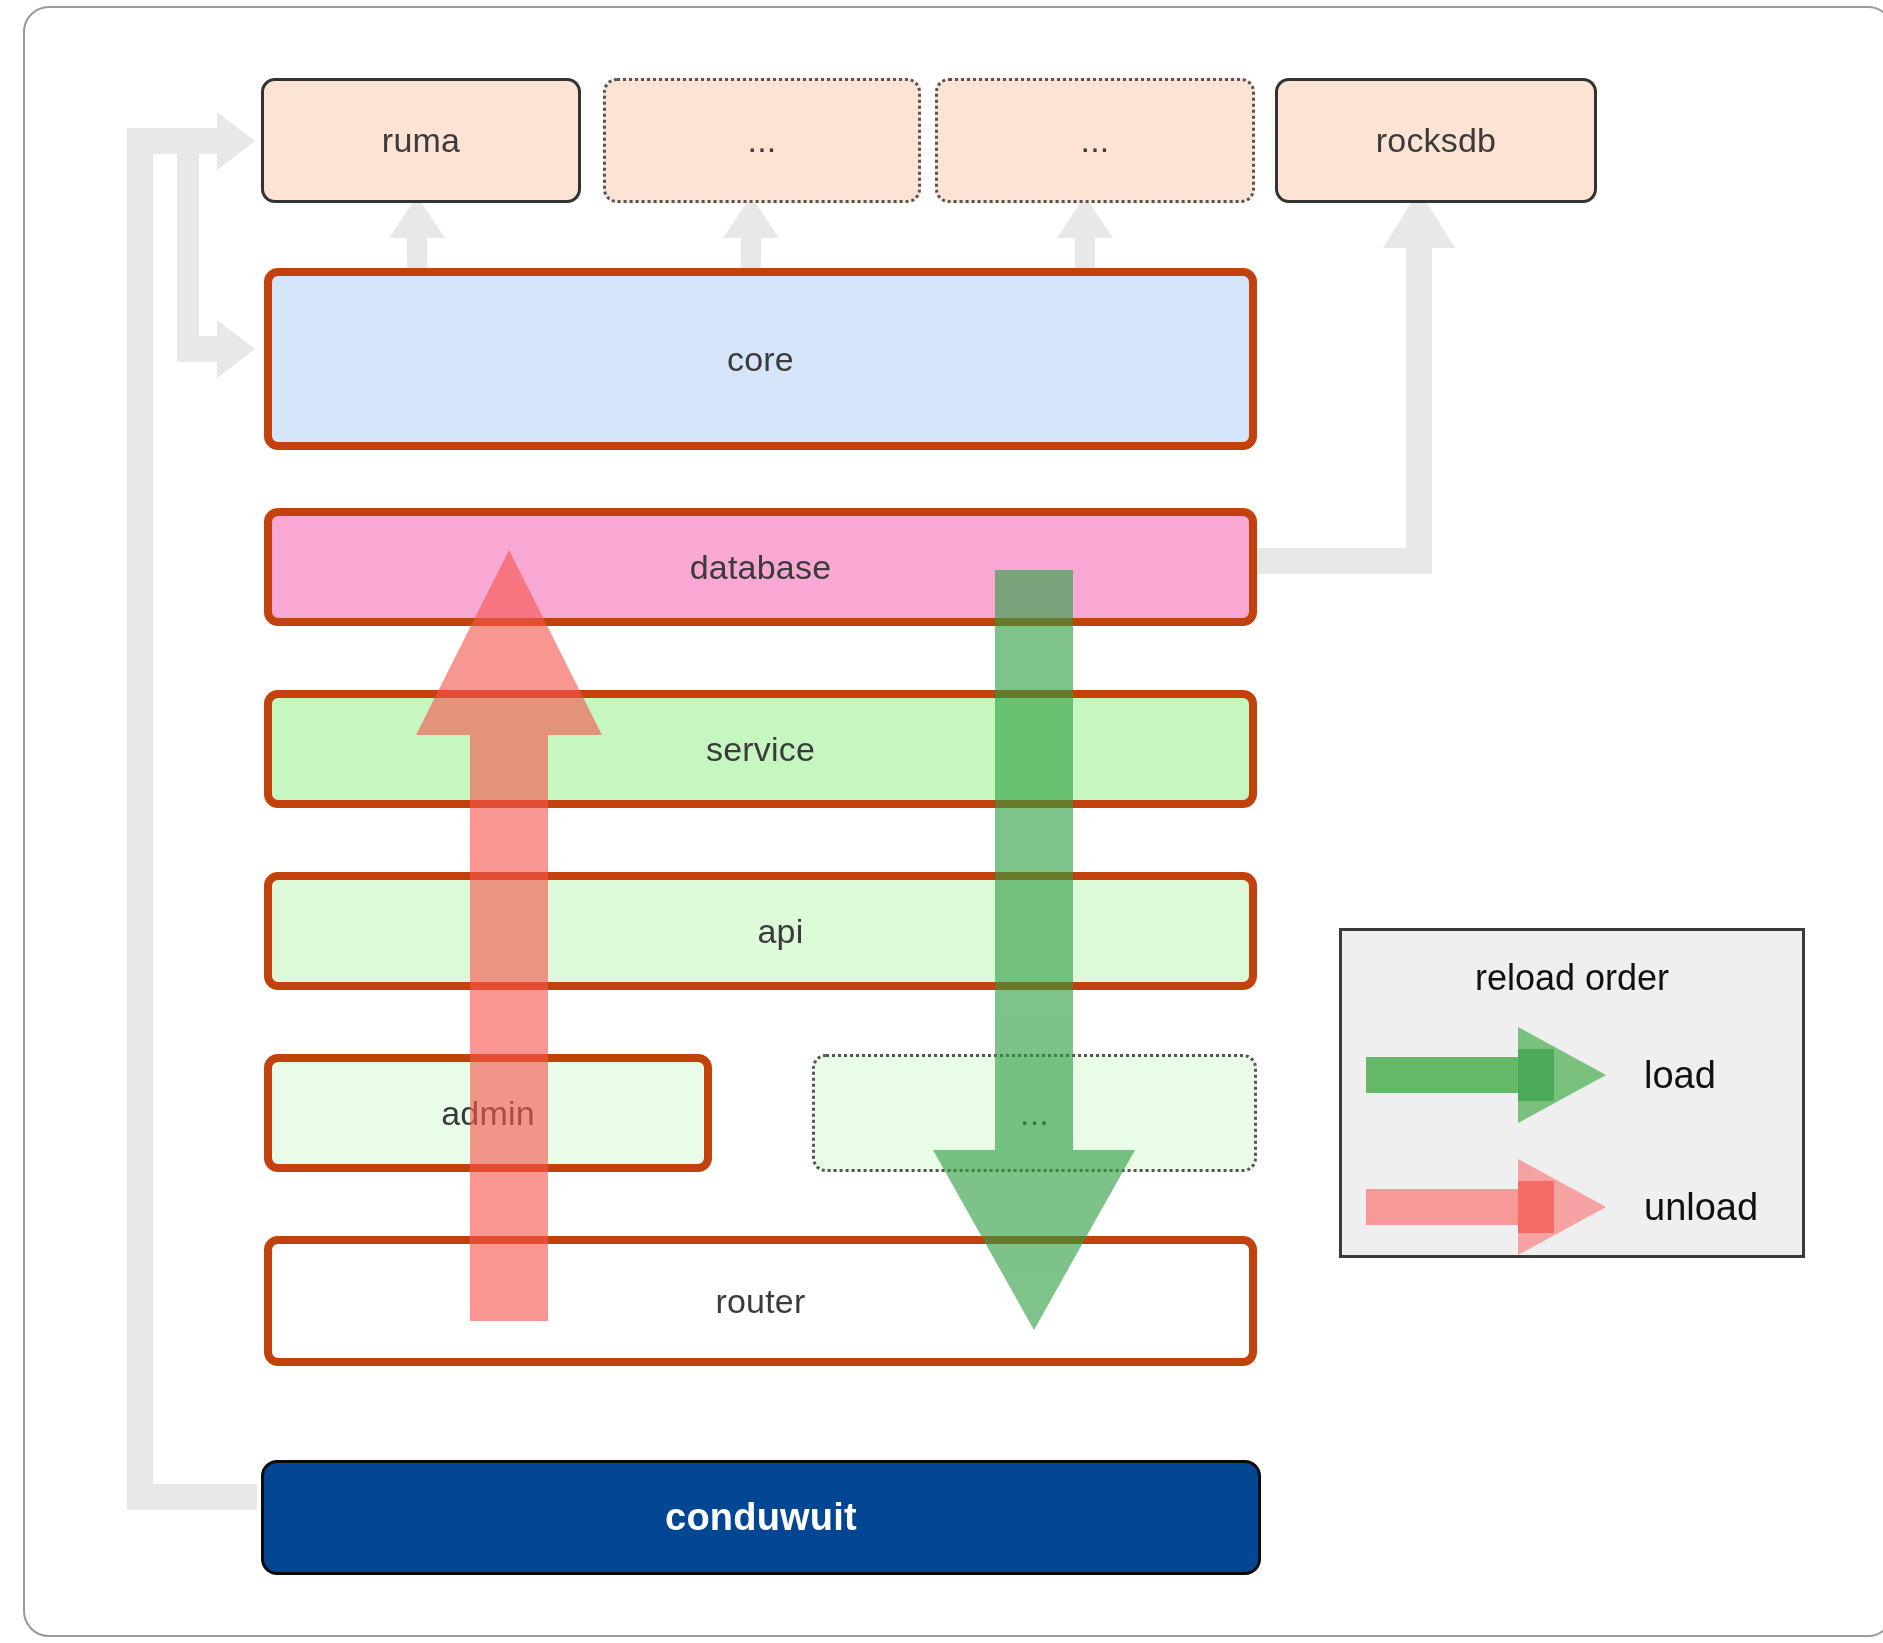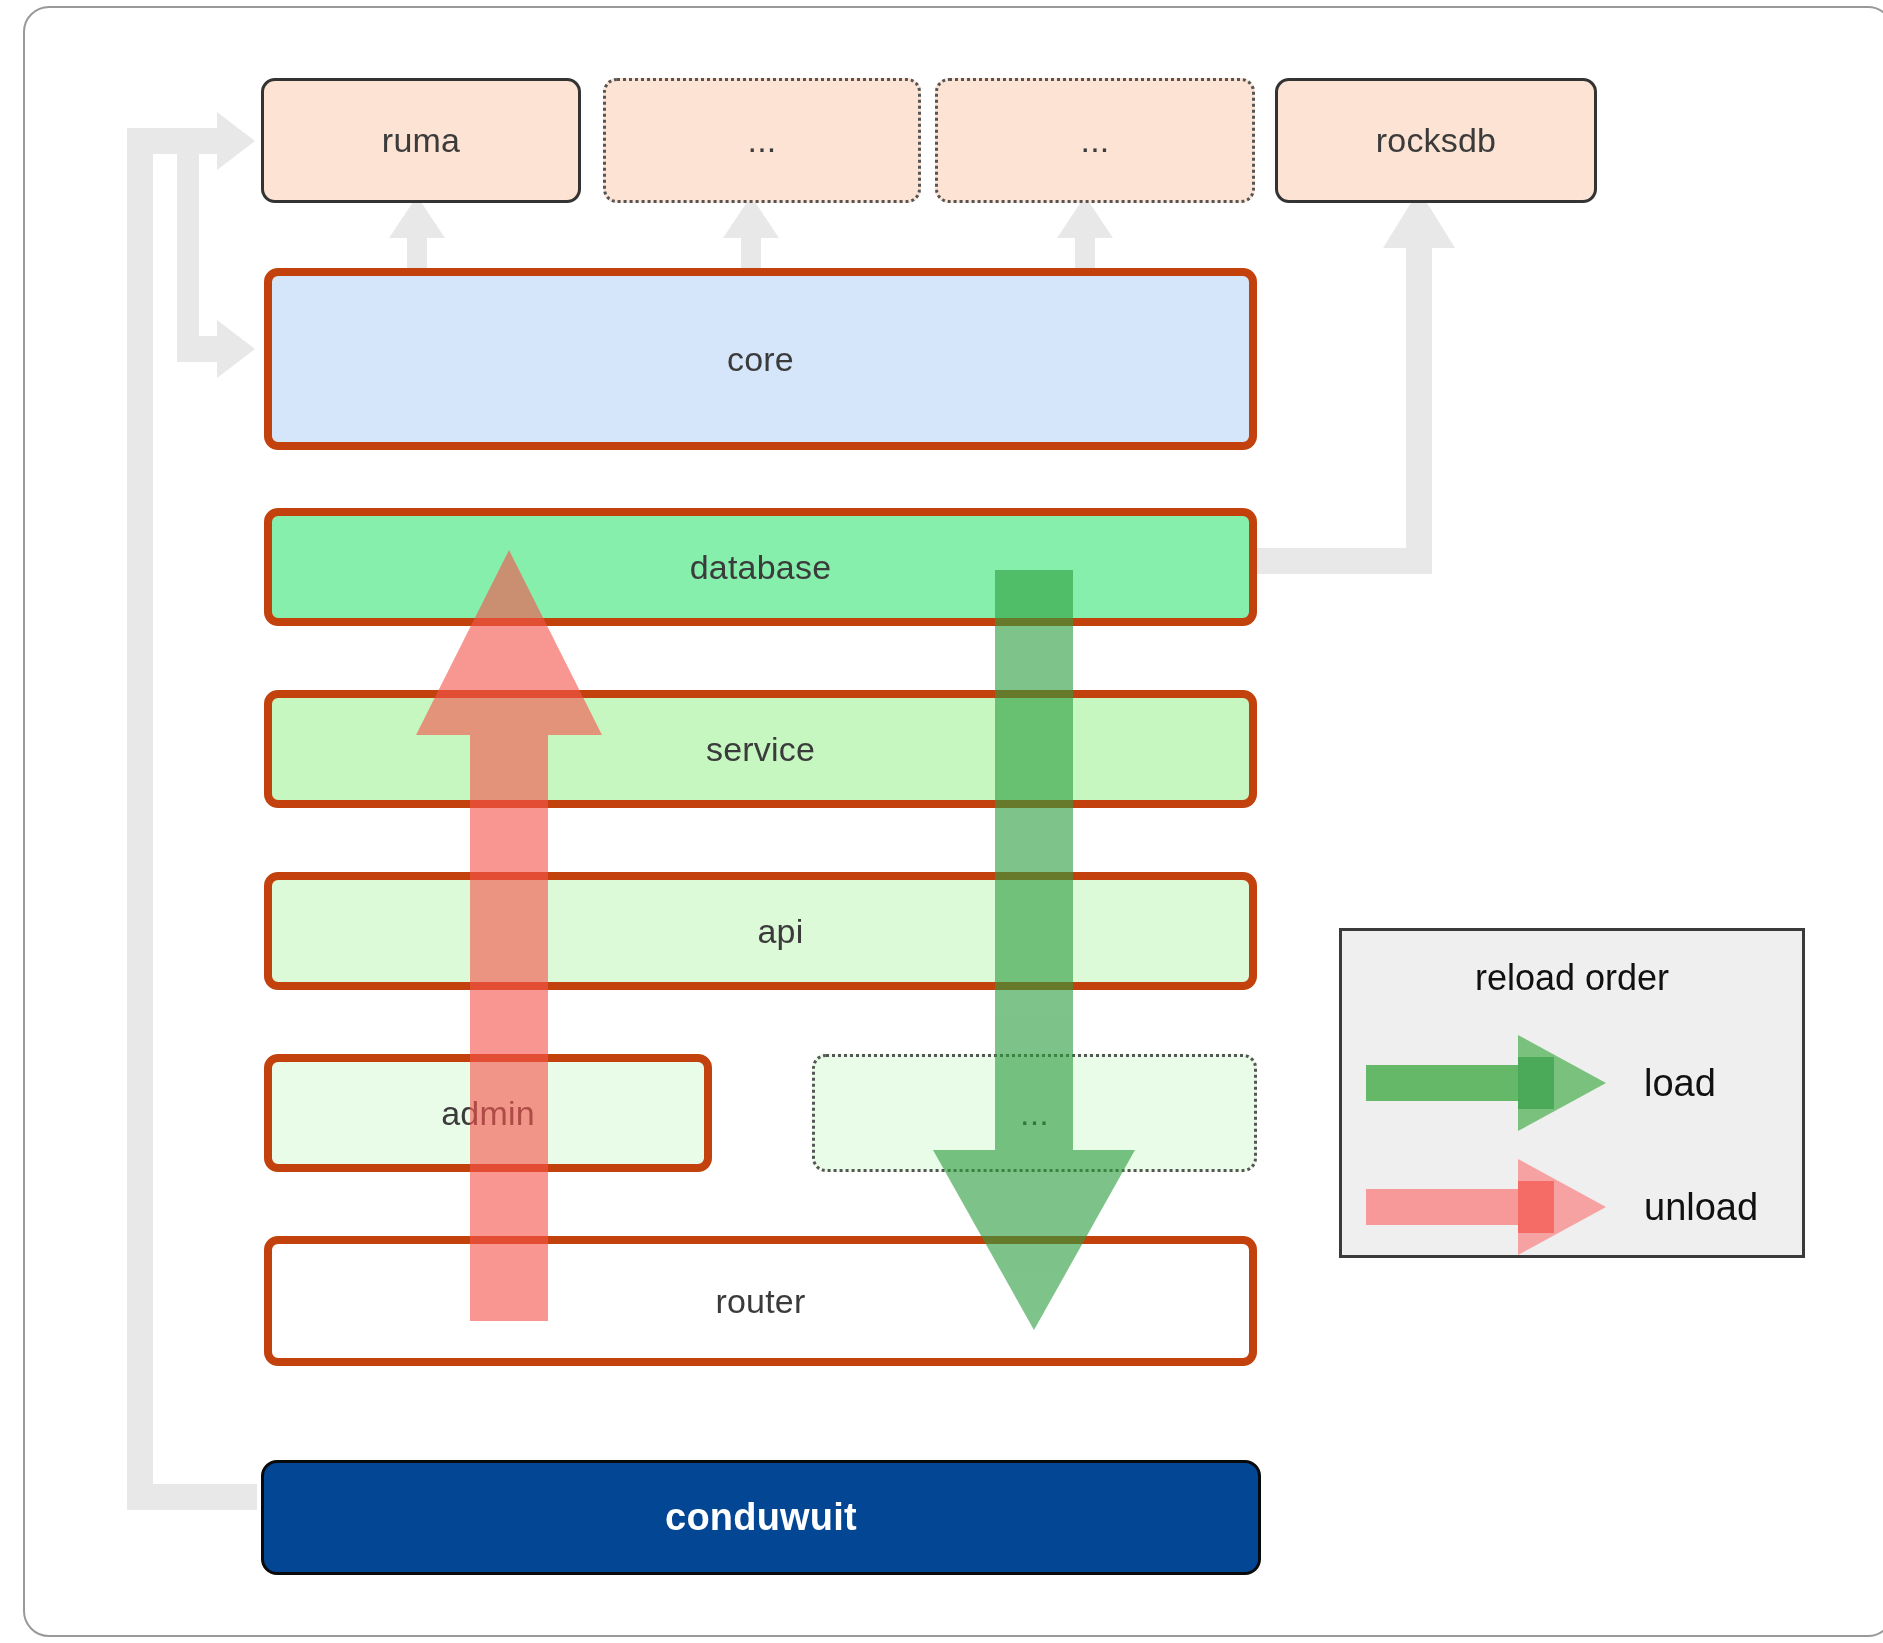--- a/index.html
+++ b/index.html
@@ -33,21 +33,21 @@
     letter-spacing:.2px;
     z-index:5;
   }
   .box.solid{border:8px solid #c2410c;}
   .box.dark{border:3px solid #333333;}
   .box.dotted{border:3px dotted #555555;}
   .box .lbl{pointer-events:none;}
 
   .orange{background:#fce3d3;}
   .blue{background:#d6e6fa;}
-  .g1{background:#86efac;}
+  .g1{background:#f9a8d4;}
   .g2{background:#c6f7c0;}
   .g3{background:#dcfad8;}
   .g4{background:#e9fce7;}
   .white{background:#ffffff;}
   .navy{background:#034694;border:3px solid #0a0a0a;color:#ffffff;font-size:38px;font-weight:bold;}
 
   
   #wires{position:absolute;left:0;top:0;width:1883px;height:1643px;z-index:2;}
   
   #flows{position:absolute;left:0;top:0;width:1883px;height:1643px;z-index:8;pointer-events:none;}
@@ -167,21 +167,21 @@
 
     <g opacity="0.62">
       <rect x="978" y="570" width="78" height="679" fill="#2e9e40"></rect>
       <polygon points="1017,1330 1118,1150 916,1150" fill="#2e9e40"></polygon>
     </g>
   </svg>
 
   <div class="legend">
     <div class="legend-title">reload order</div>
 
-    <div class="legend-row" style="top:104px;">
+    <div class="legend-row" style="top:96px;">
       <svg class="legend-arrow" viewBox="0 0 258 96" xmlns="http://www.w3.org/2000/svg">
         <g opacity="0.85">
           <rect x="0" y="30" width="184" height="36" fill="#4caf50"></rect>
           <polygon points="240,48 152,96 152,0" fill="#4caf50" opacity="0.85"></polygon>
           <rect x="152" y="22" width="36" height="52" fill="#2e9e40"></rect>
         </g>
       </svg>
       <span class="legend-label">load</span>
     </div>
 

